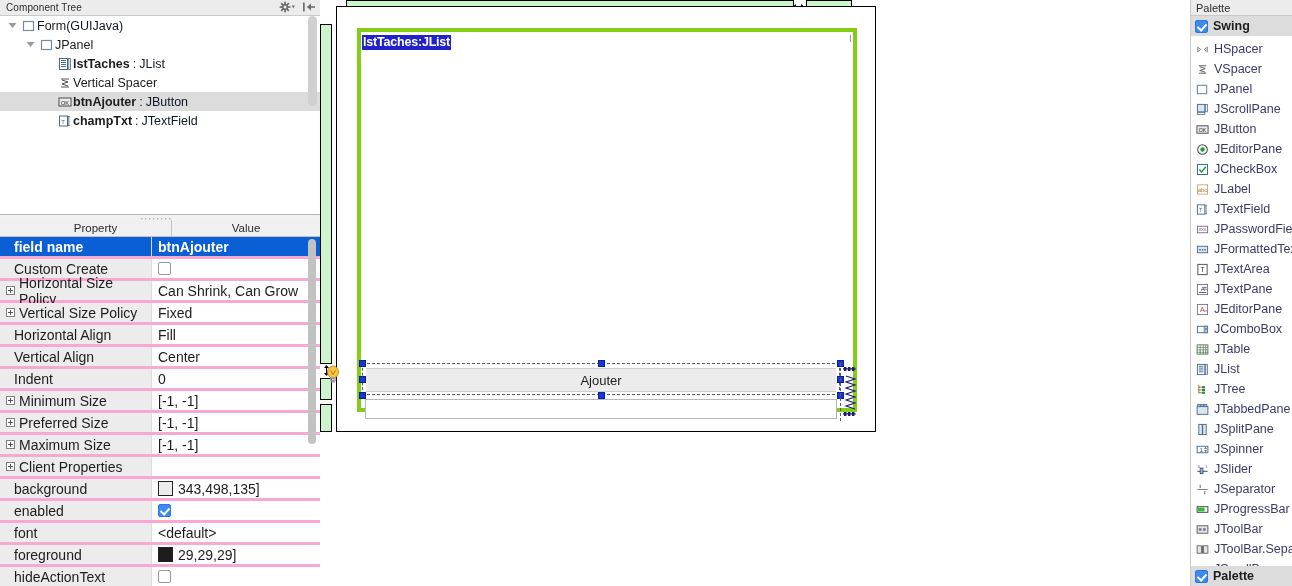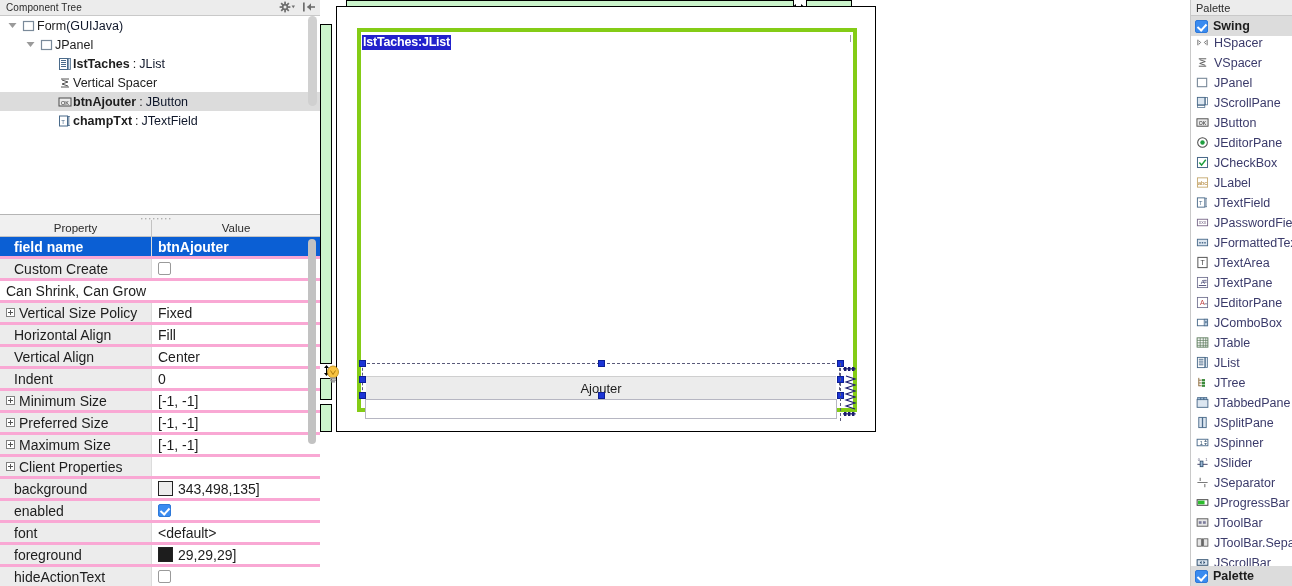--- a/index.html
+++ b/index.html
@@ -78,21 +78,21 @@
     display: flex; align-items: center; justify-content: center;
   }
   #prop-splitter .dots { display: block; }
 
   
   #prop-panel { position: relative; height: 366px; background: #fff; overflow: hidden; }
   .prop-header {
     display: flex; height: 17px;
     background: #f0f0f0;
     border-bottom: 1px solid #c3c3c3;
-    font-size: 11.5px; color: #2b2b2b;
+    font-size: 11.5px; color: #2b2b2b; padding-left: 20px;
   }
   .prop-header .c1 { width: 152px; display: flex; align-items: center; justify-content: center; border-right: 1px solid #c3c3c3; }
   .prop-header .c2 { flex: 1; display: flex; align-items: center; justify-content: center; }
   .prop-row {
     display: flex; height: 22px;
     border-bottom: 3px solid #f9a8d4;
     font-size: 14px;
   }
   .prop-row .pcell {
     width: 152px; flex: 0 0 152px;
@@ -198,21 +198,21 @@
   #jlist-dot {
     position: absolute; right: 2px; top: 3px;
     width: 1px; height: 7px; background: #9a9aa8;
   }
   #btn-cell {
     position: absolute; left: 1px; top: 331px;
     width: 478px; height: 32px;
     border: 1px dashed #5a5a7a;
   }
   #btn-widget {
-    position: absolute; left: 3px; top: 12px;
+    position: absolute; left: 3px; top: 4px;
     right: 3px; height: 24px;
     background: #ececec;
     border-top: 1px solid #cfcfcf;
     border-bottom: 1px solid #cfcfcf;
     display: flex; align-items: center; justify-content: center;
     font-size: 13px; color: #1d1d1d;
   }
   .handle {
     position: absolute; width: 7px; height: 7px;
     background: #1b34d6; border: 1px solid #0d1f94;
@@ -246,21 +246,21 @@
     display: flex; align-items: center;
     font-size: 11px; color: #2b2b2b;
     padding-left: 5px;
   }
   .pal-group {
     height: 20px; display: flex; align-items: center;
     background: #dcdcdc; padding-left: 4px; gap: 5px;
     font-size: 12.5px; font-weight: bold; color: #1d1d1d;
   }
   .pal-item {
-    height: 20px; display: flex; align-items: flex-start;
+    height: 20px; display: flex; align-items: flex-end;
     padding-left: 4px; gap: 5px;
     font-size: 12.5px; color: #3a3a6a;
     white-space: nowrap;
   }
   .pal-ico { width: 14px; flex: 0 0 14px; display: flex; align-items: center; justify-content: center; }
   .pal-chk {
     width: 13px; height: 13px; flex: 0 0 13px;
     background: #3a8bf0; border: 1px solid #2d78d8; border-radius: 2px;
     position: relative;
   }
@@ -446,20 +446,24 @@
           </div>
           <div class="prop-row">
             <div class="pcell indent">
               <span>Custom Create</span>
             </div>
             <div class="vcell">
               <span class="cb"></span>
             </div>
           </div>
           <div class="prop-row">
+            <div class="pcell">
+              <span class="expander"></span>
+              <span>Horizontal Size Policy</span>
+            </div>
             <div class="vcell">
               <span>Can Shrink, Can Grow</span>
             </div>
           </div>
           <div class="prop-row">
             <div class="pcell">
               <span class="expander"></span>
               <span>Vertical Size Policy</span>
             </div>
             <div class="vcell">

